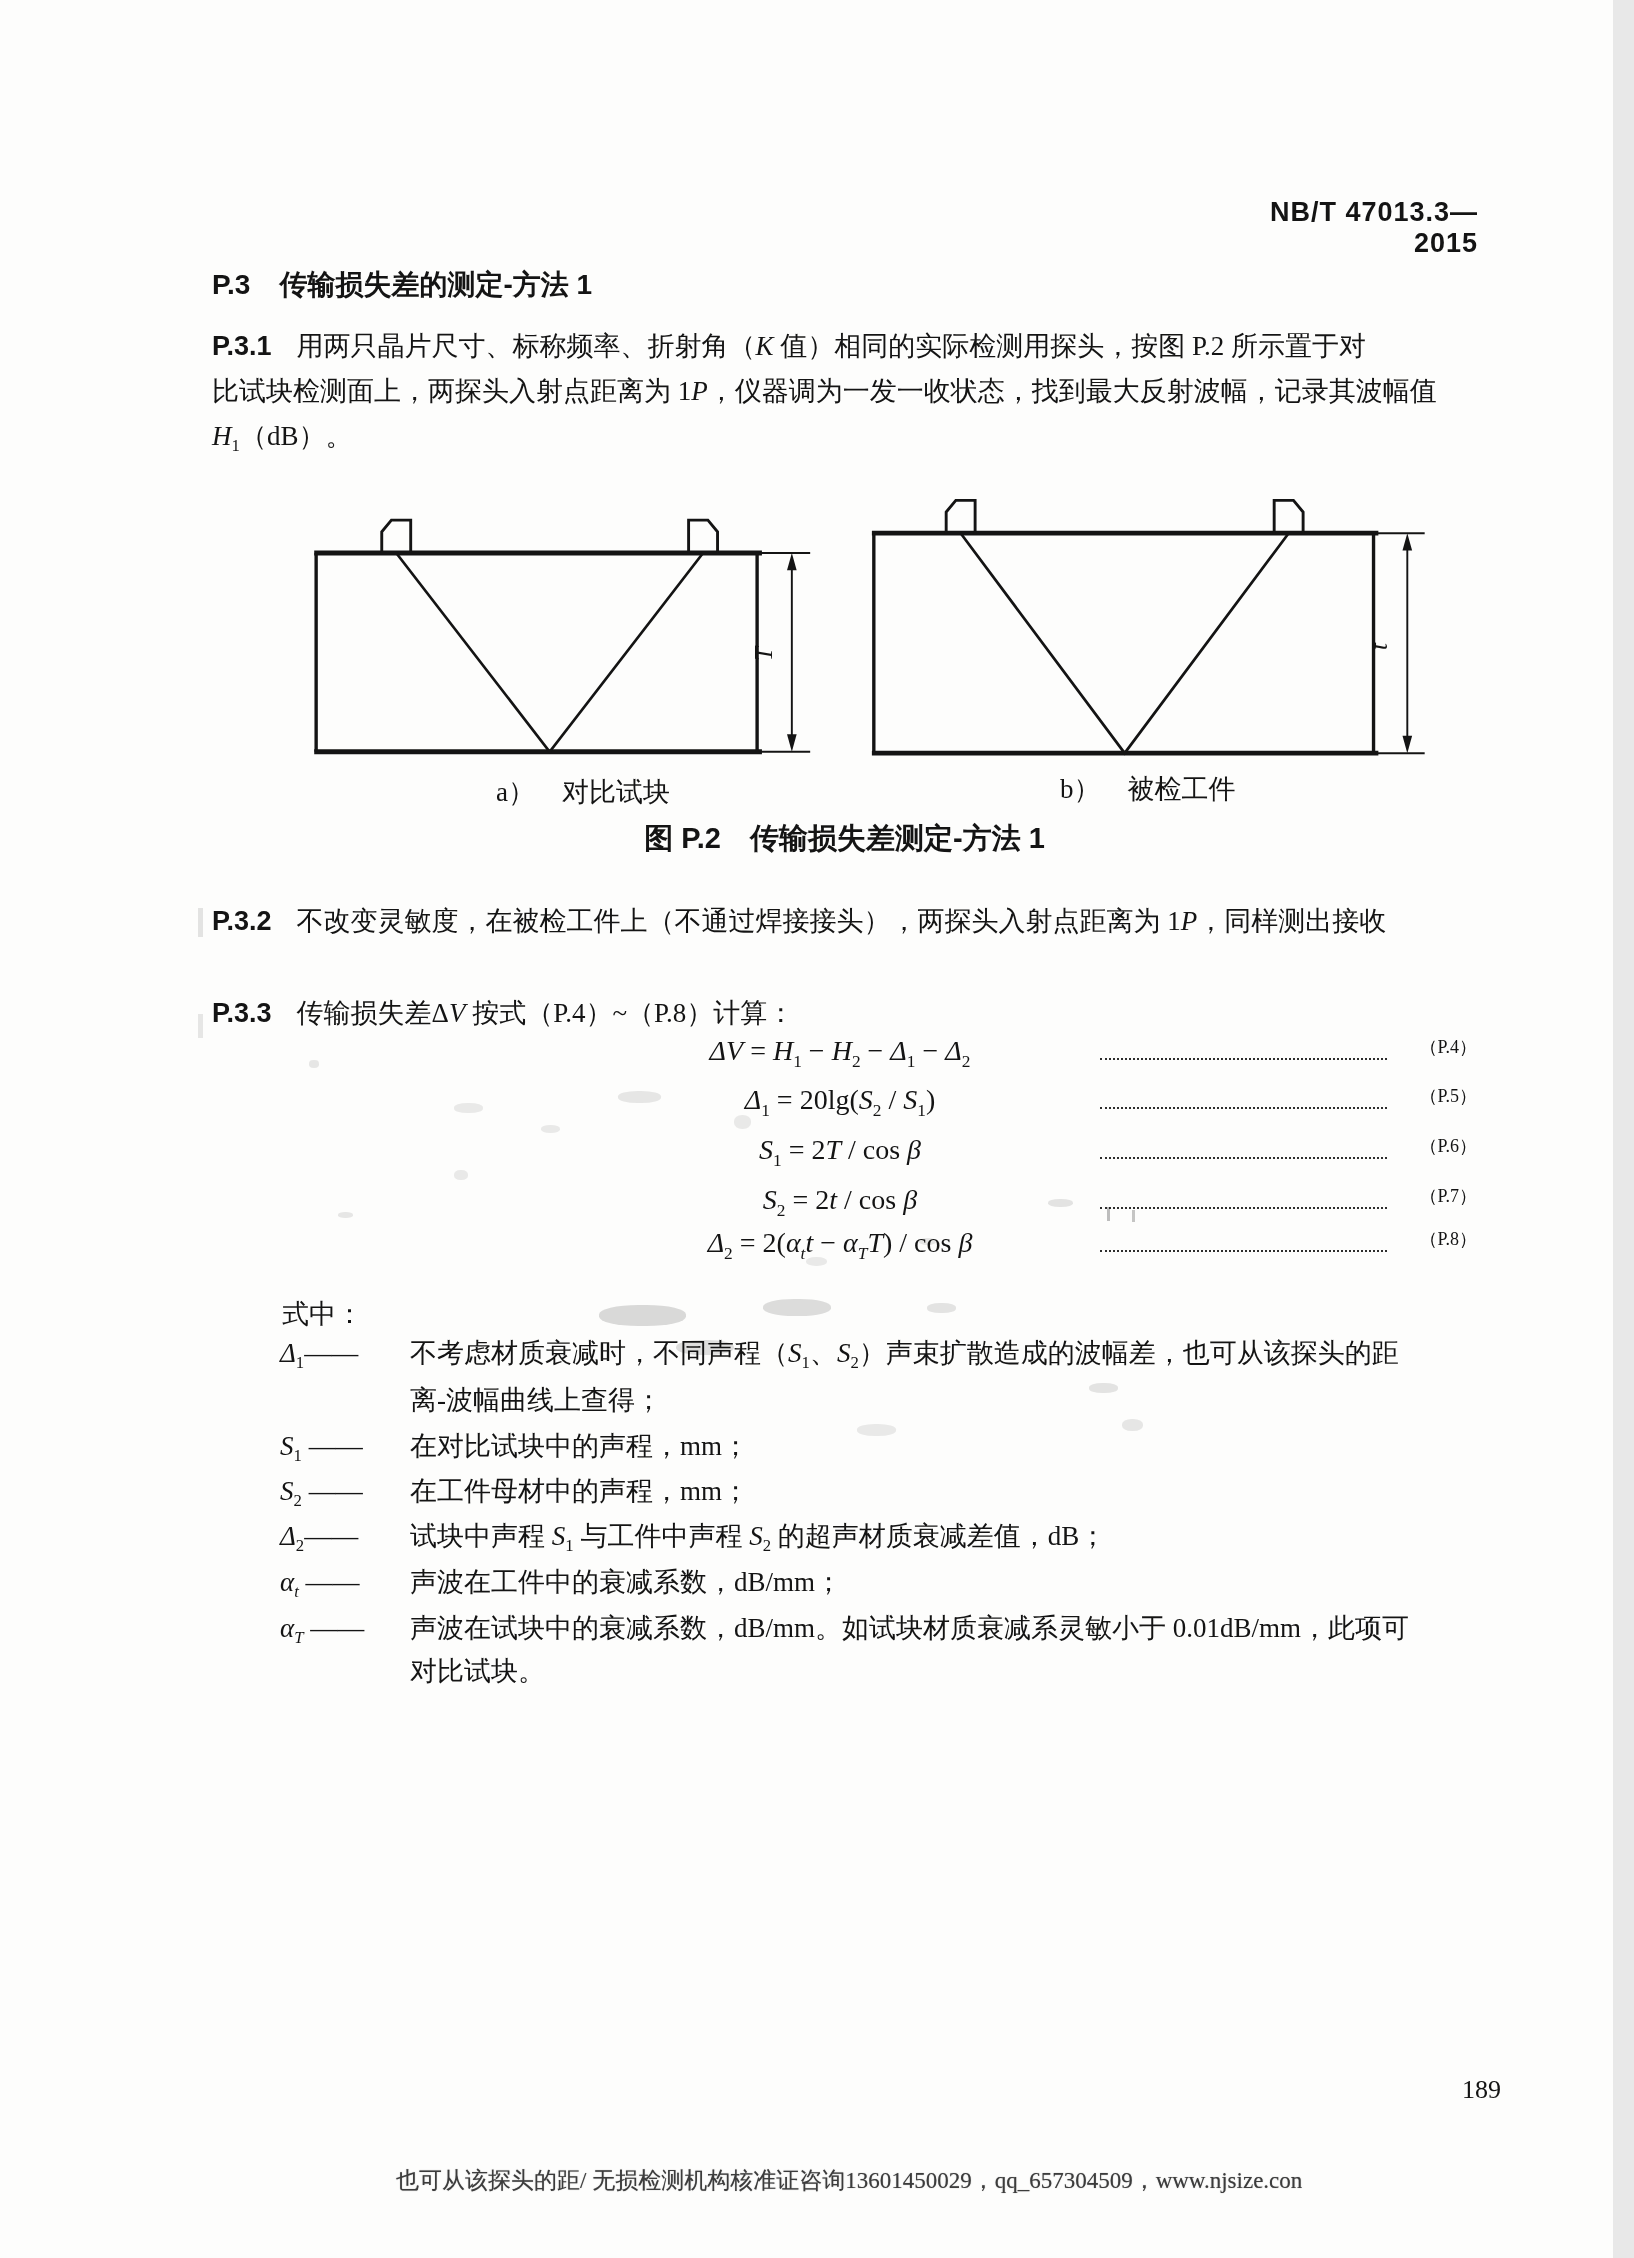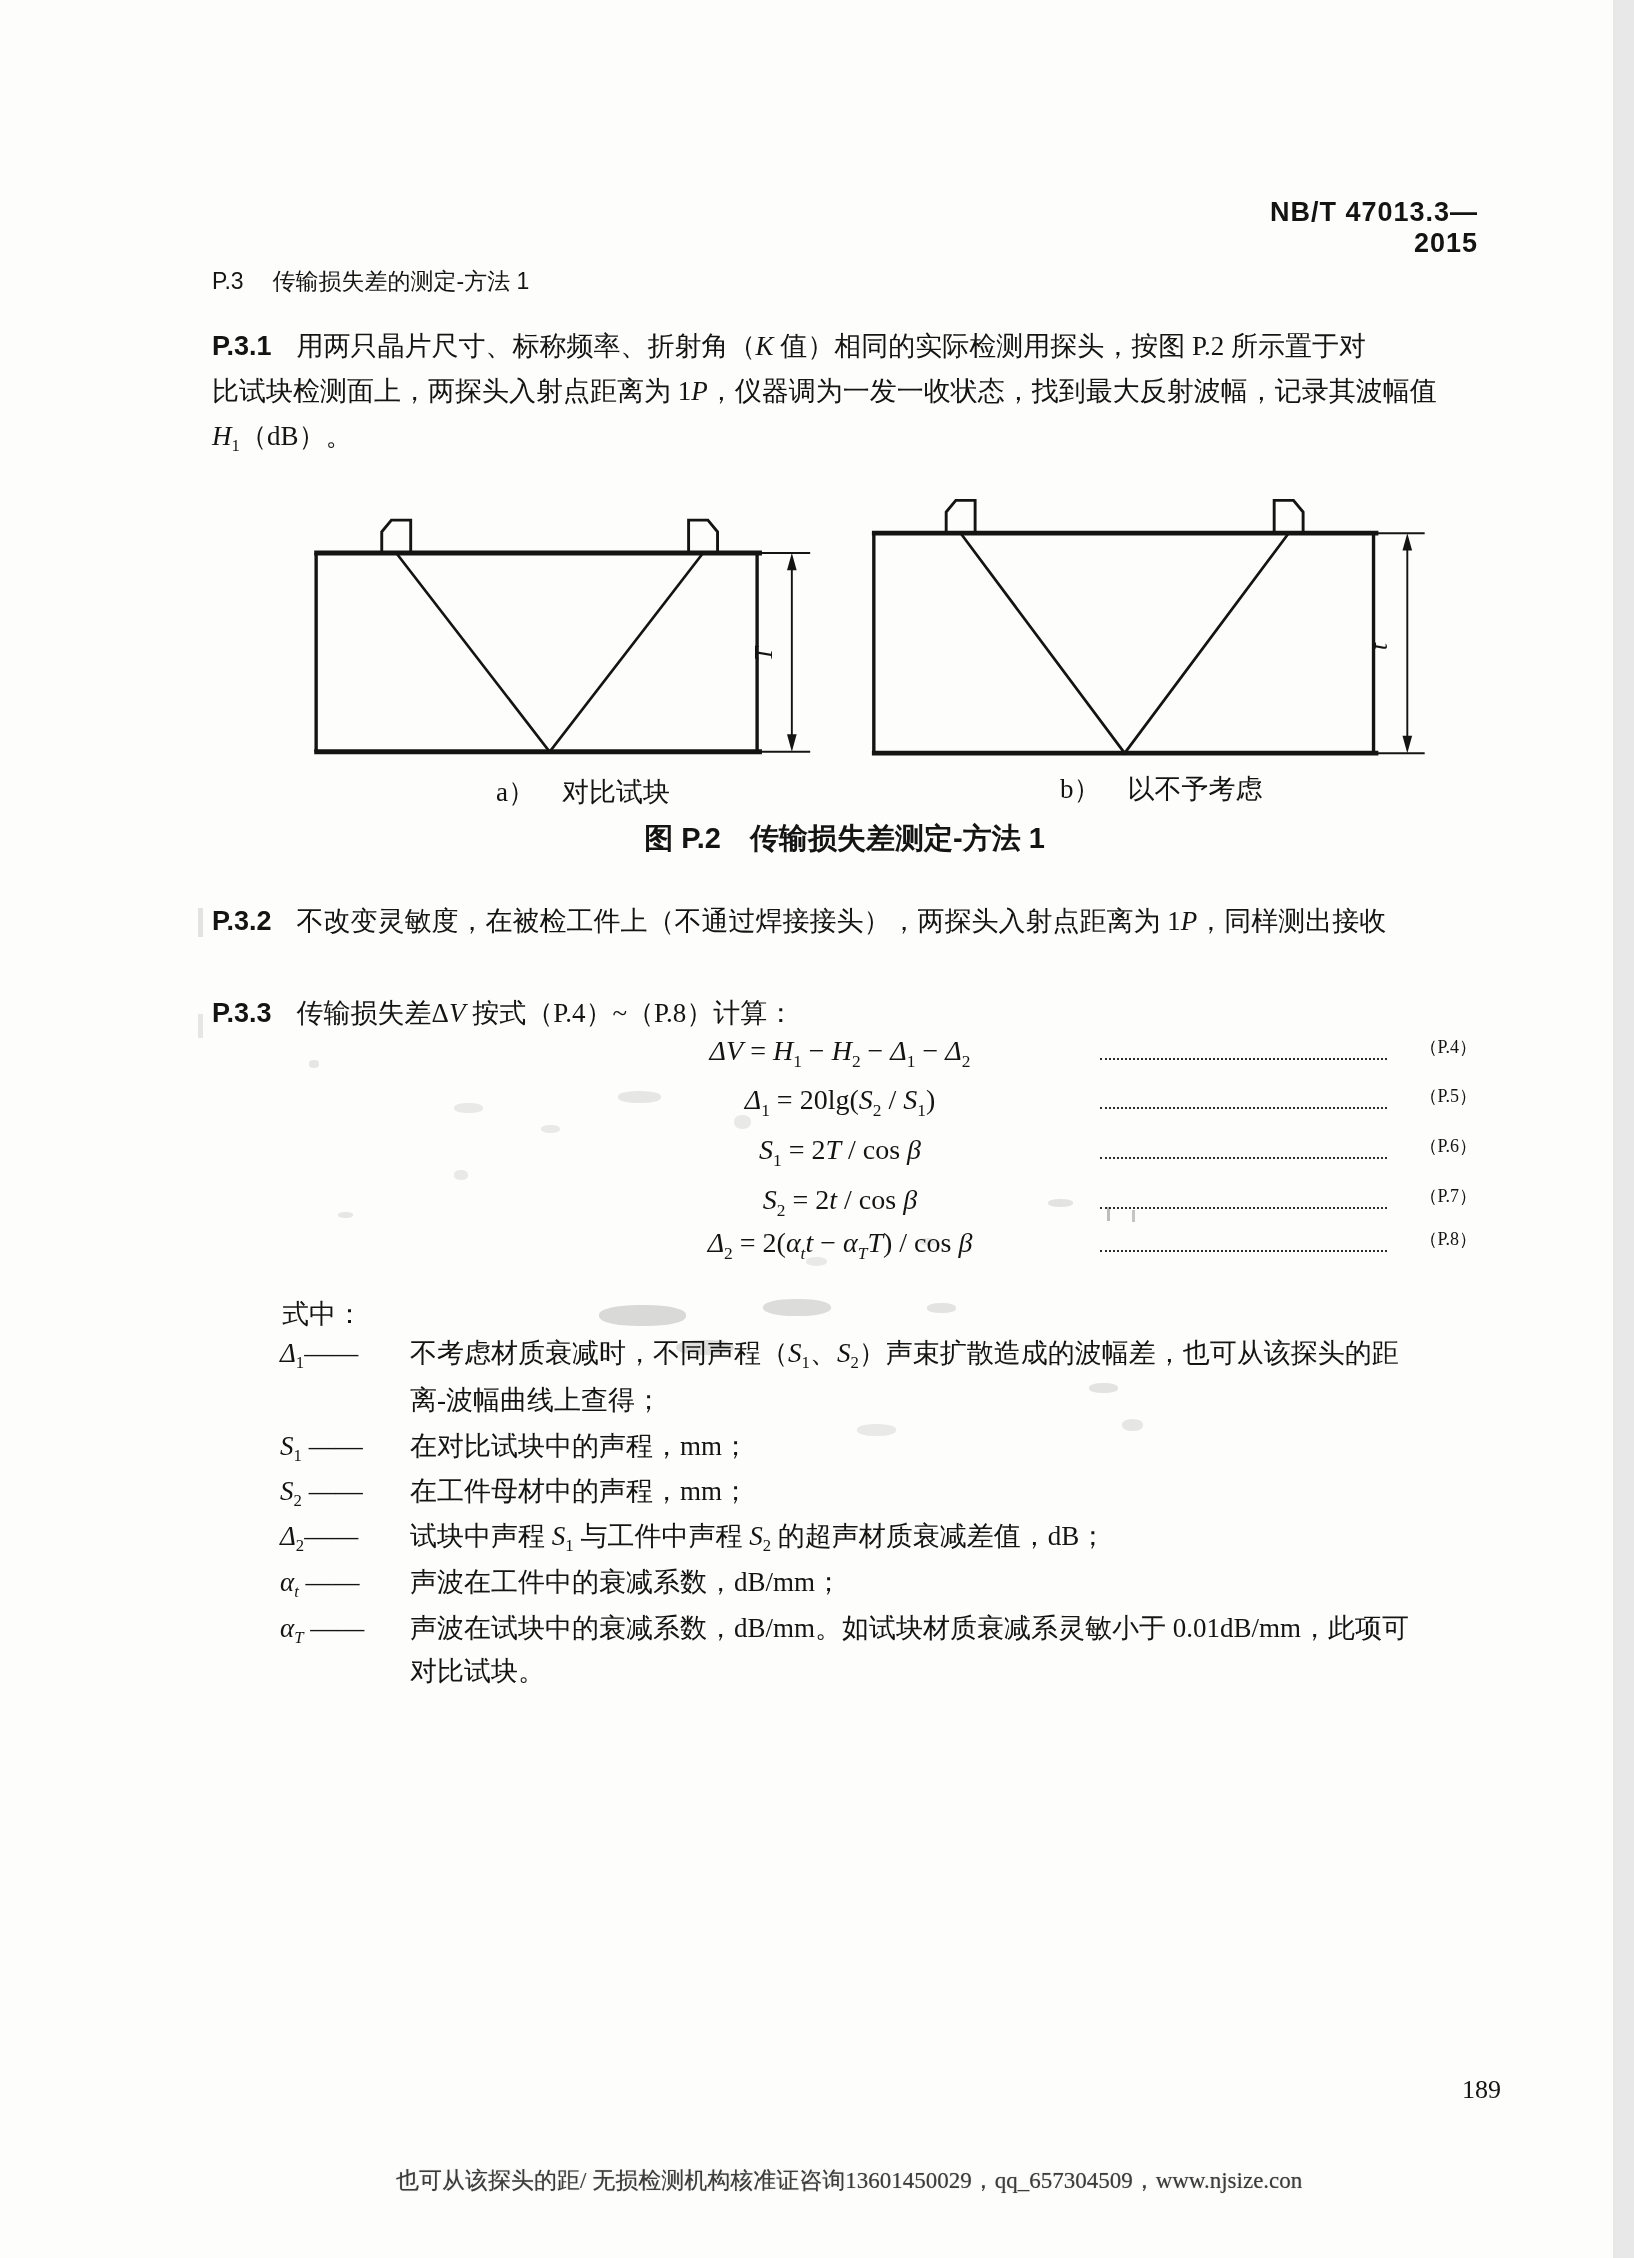--- a/index.html
+++ b/index.html
@@ -1,20 +1,20 @@
 <!DOCTYPE html>
 <html><head>
 <meta charset="utf-8">
 <style>
   html,body{margin:0;padding:0;background:#e8e8e8;}
   .page{position:relative;width:1613px;height:2258px;background:#fdfdfc;overflow:hidden;
         font-family:"Liberation Serif",serif;color:#141414;}
   .abs{position:absolute;}
   .hdr{font-family:"Liberation Sans",sans-serif;font-weight:700;font-size:27px;letter-spacing:1px;}
-  .h1{font-family:"Liberation Sans",sans-serif;font-weight:400;font-size:23px;white-space:nowrap;}
+  .h1{font-family:"Liberation Sans",sans-serif;font-weight:700;font-size:28px;white-space:nowrap;}
   .h1 .num{margin-right:29px;}
   .para{font-size:27px;line-height:45px;white-space:nowrap;}
   .para .line{display:block;}
   .plabel{font-family:"Liberation Sans",sans-serif;font-weight:700;margin-right:25px;}
   i{font-family:"Liberation Serif",serif;}
   sub{font-size:0.62em;line-height:0;}
   .cap{font-size:27px;white-space:nowrap;}
   .figtitle{font-family:"Liberation Sans",sans-serif;font-weight:700;font-size:29px;text-align:center;}
   .eqrow{position:absolute;left:212px;width:1265px;height:44px;}
   .eq-math{position:absolute;left:348px;width:560px;text-align:center;font-size:28px;white-space:nowrap;}
@@ -71,21 +71,21 @@
     <polyline class="ln" points="95,59 265,287 435,59" stroke-width="2.8"></polyline>
     <line class="ln" x1="525" y1="59" x2="576" y2="59" stroke-width="2"></line>
     <line class="ln" x1="525" y1="287" x2="576" y2="287" stroke-width="2"></line>
     <line class="ln" x1="558" y1="65" x2="558" y2="281" stroke-width="2"></line>
     <polygon points="558,59 553,77 563,77" fill="#141414"></polygon>
     <polygon points="558,287 553,269 563,269" fill="#141414"></polygon>
     <text transform="translate(537,180) rotate(-90)">t</text>
   </svg>
 
   <div class="abs cap" style="left:496px;top:774px;">a）　对比试块</div>
-  <div class="abs cap" style="left:1060px;top:771px;">b）　以不予考虑</div>
+  <div class="abs cap" style="left:1060px;top:771px;">b）　被检工件</div>
   <div class="abs figtitle" style="left:212px;top:819px;width:1265px;">图 P.2　传输损失差测定-方法 1</div>
 
   <div class="abs para" style="left:212px;top:899px;">
     <span class="line"><span class="plabel">P.3.2</span><span>不改变灵敏度，在被检工件上（不通过焊接接头），两探头入射点距离为 1<i>P</i>，同样测出接收</span></span>
   </div>
 
   <div class="abs para" style="left:212px;top:991px;">
     <span class="line"><span class="plabel">P.3.3</span><span>传输损失差Δ<i>V</i> 按式（P.4）~（P.8）计算：</span></span>
   </div>
 

